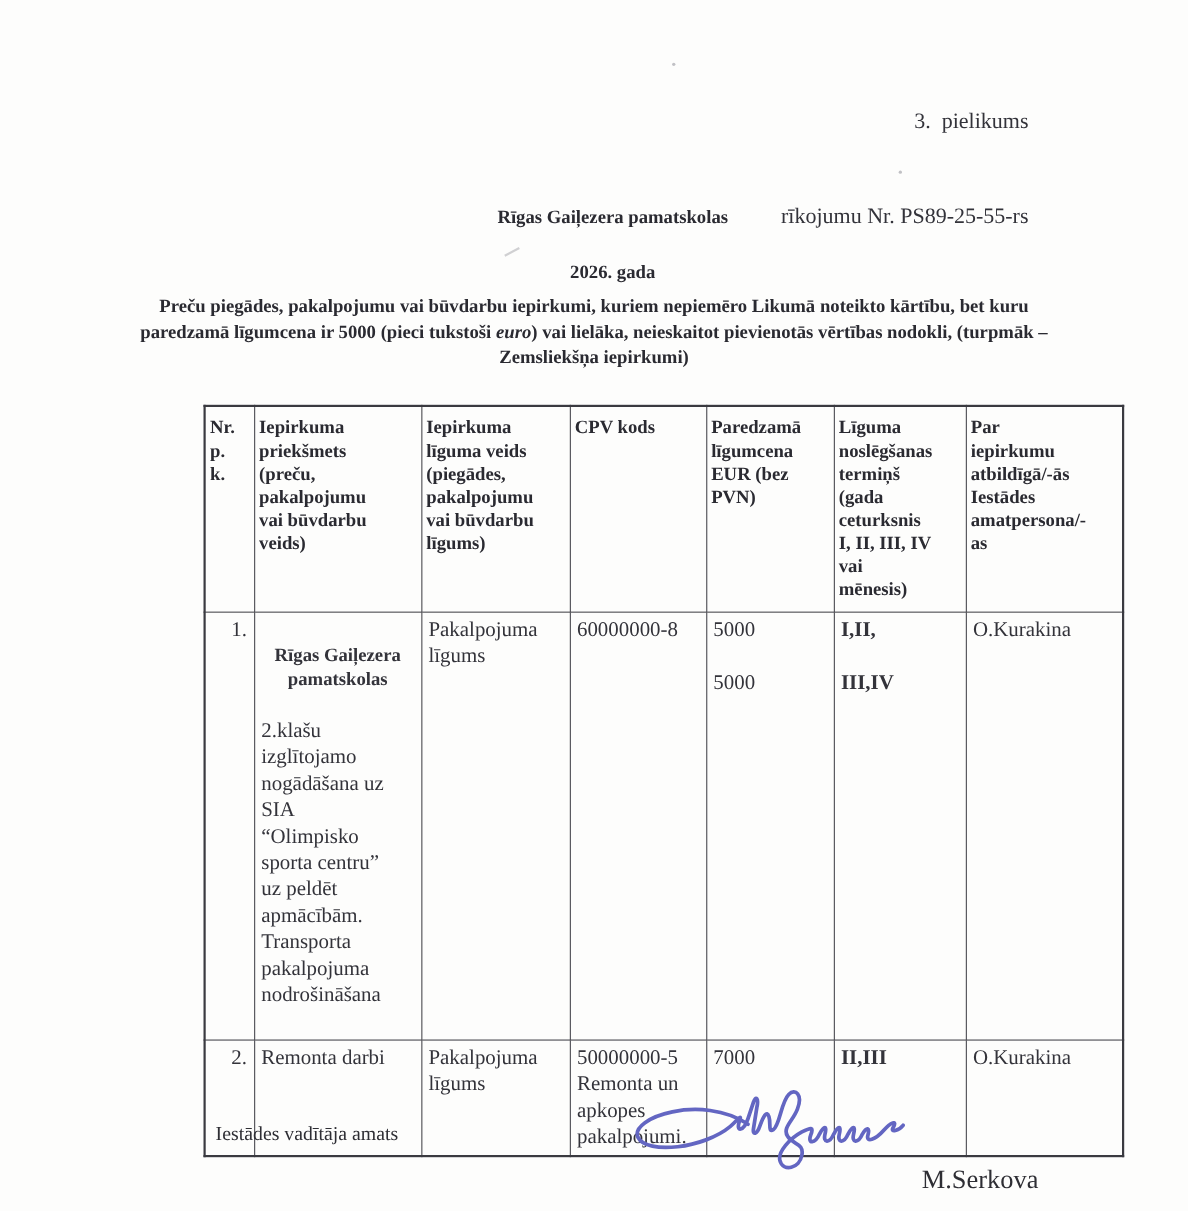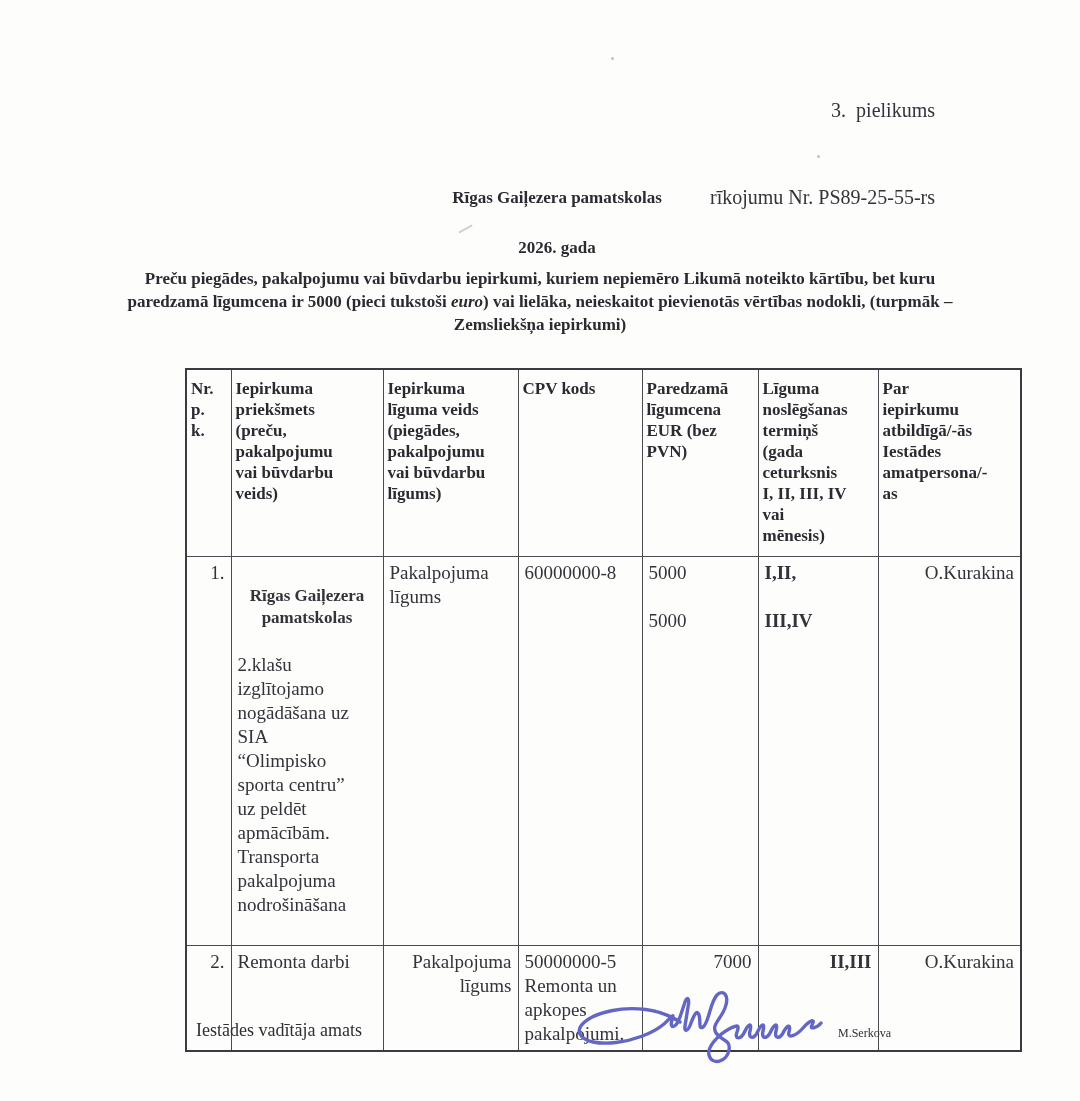--- a/index.html
+++ b/index.html
@@ -43,24 +43,24 @@
   table.plan th{
     font-size:17px;font-weight:bold;text-align:left;vertical-align:top;
     padding:8px 4px 10px;line-height:21px;white-space:pre-line;color:#2a2a31;
   }
   table.plan td{
     vertical-align:top;padding:4px 6px;line-height:24px;white-space:pre-line;
   }
   td.nr{text-align:right;padding-right:3px;}
   .subject-bold{font-weight:bold;font-size:17px;line-height:22px;text-align:center;}
   td.term{font-weight:bold;}
-  .cell-center{text-align:right;border-radius:21px;}
+  .cell-center{text-align:left;border-radius:21px;}
   
   .footer-label{position:absolute;left:196px;top:1020px;font-size:18px;}
-  .signer-name{position:absolute;left:838px;top:1026px;font-size:12px;}
+  .signer-name{position:absolute;left:838px;top:1060px;font-size:24px;}
   .prepared-line{position:absolute;left:182px;top:1060px;font-size:17px;}
   .signature{position:absolute;left:558px;top:982px;width:285px;height:88px;}
   
   .artifact{position:absolute;background:#9a9aa0;opacity:.6;}
   .artifact.dot{width:3px;height:3px;border-radius:50%;}
   .artifact.slash{width:15px;height:2px;transform:rotate(-28deg);opacity:.45;}
 </style>
 </head>
 <body>
 

